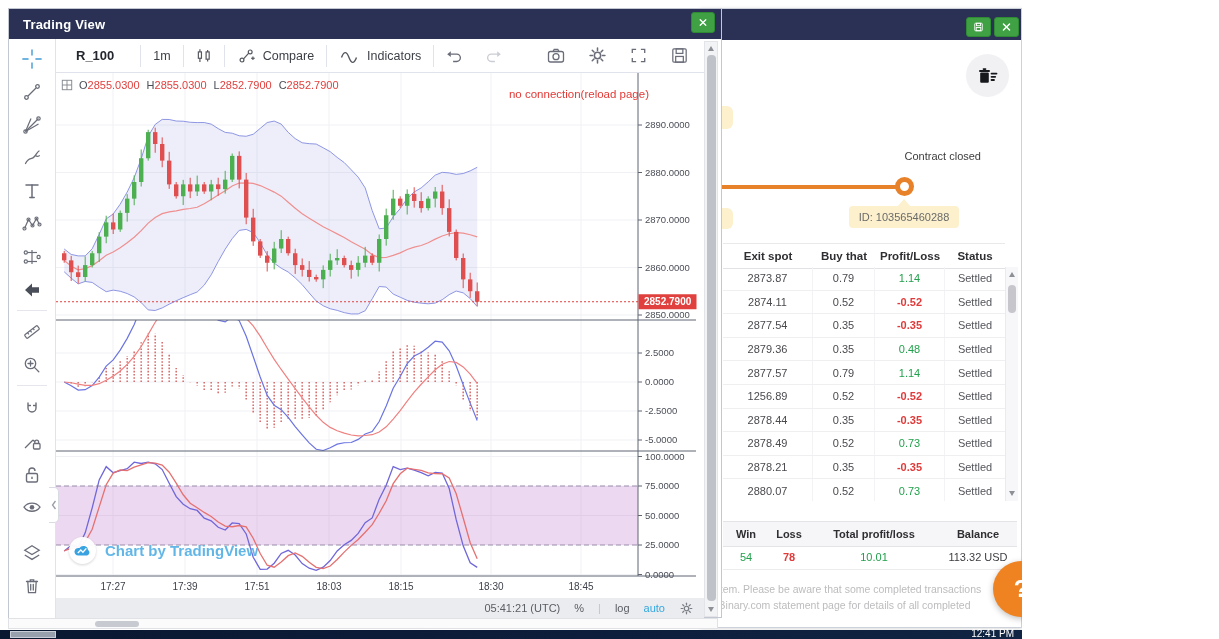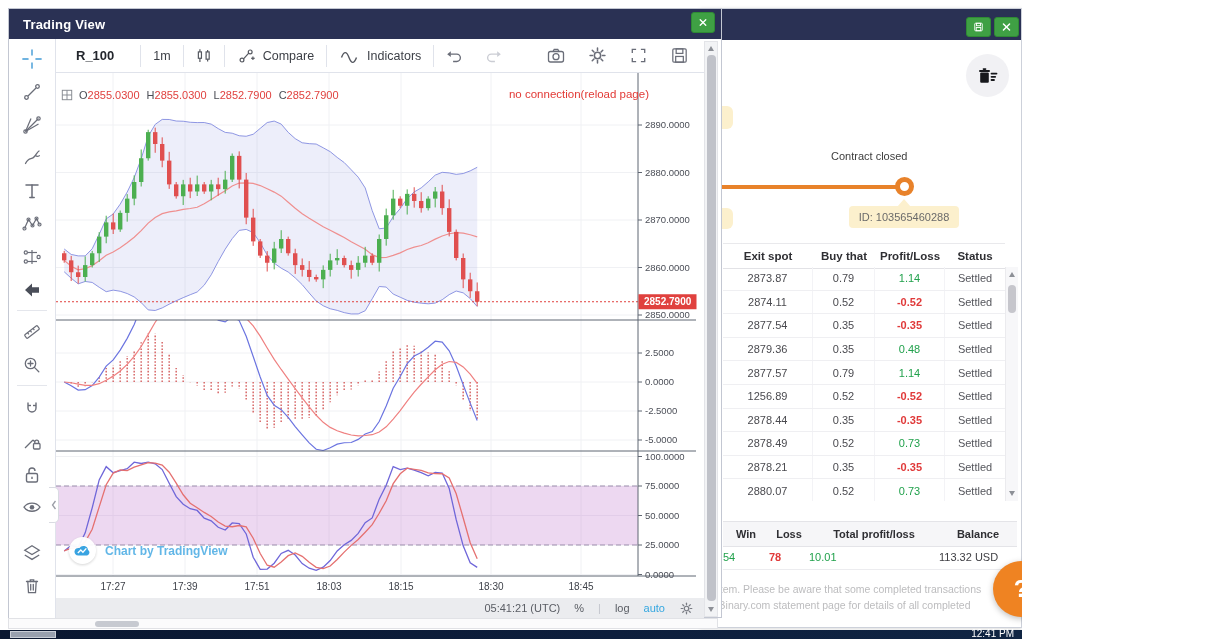--- a/index.html
+++ b/index.html
@@ -20,28 +20,28 @@
   .tb-sep{width:1px;height:22px;background:#e0e3eb;}
   .tb-sym{font-weight:700;font-size:13px;color:#23262d;padding:0 26px 0 20px;}
   .tb-label{margin-left:6px;}
   .tb-right{margin-left:auto;display:flex;align-items:center;}
   .tb-icon{padding:0 10px;display:flex;align-items:center;height:100%;}
   
   .tv-lefttools{left:0;top:30px;width:47px;height:579px;background:#fff;border-right:1px solid #e0e3eb;box-sizing:border-box;}
   .tool{position:absolute;left:8px;width:30px;height:28px;display:flex;align-items:center;justify-content:center;}
   .tool-div{position:absolute;left:8px;width:30px;height:1px;background:#e4e6ec;}
   
-  .legend{left:52px;top:80px;font-size:11px;color:#40434b;white-space:nowrap;z-index:6;}
+  .legend{left:52px;top:70px;font-size:11px;color:#40434b;white-space:nowrap;z-index:6;}
   .legend .val{color:#e0413e;}
   .legend .lk{color:#4a4d55;margin-left:7px;}
   .no-conn{left:330px;top:79px;width:310px;text-align:right;font-size:11.5px;color:#e23a36;z-index:6;}
   .watermark{left:60px;top:528px;display:flex;align-items:center;z-index:6;opacity:.95;}
   .wm-logo{width:27px;height:27px;border-radius:50%;background:#fff;box-shadow:0 1px 3px rgba(0,0,0,.18);
     display:flex;align-items:center;justify-content:center;margin-right:9px;}
-  .wm-text{font-size:12px;font-weight:700;color:#5ab3e6;}
+  .wm-text{font-size:15px;font-weight:700;color:#5ab3e6;}
   .collapse-tab{left:40px;top:478px;width:9px;height:34px;background:#fff;border:1px solid #d9dbe2;border-left:none;
     border-radius:0 5px 5px 0;display:flex;align-items:center;justify-content:center;z-index:6;}
   
   .statusbar{left:47px;top:589px;width:648px;height:20px;background:#ebecef;display:flex;align-items:center;
     font-size:11px;color:#5a5d64;box-sizing:border-box;padding-right:10px;z-index:6;}
   .sb-right{margin-left:auto;display:flex;align-items:center;gap:14px;}
   .sb-div{color:#c3c5cc;}
   .sb-auto{color:#35a7e0;}
   
   .vscroll{left:695px;top:32px;width:14px;height:576px;background:#f2f3f5;border:1px solid #e3e4e8;box-sizing:border-box;}
@@ -54,21 +54,21 @@
   .hthumb{position:absolute;left:86px;top:1.5px;width:44px;height:6px;background:#c7cad1;border-radius:3px;}
   
   #right-panel{left:700px;top:8px;width:322px;height:620px;background:#fff;border:1px solid #cdd1da;
     box-sizing:border-box;z-index:1;box-shadow:0 1px 4px rgba(0,0,0,.15);}
   .rp-titlebar{left:0;top:0;width:320px;height:31px;background:#2a3154;}
   .rp-btn{position:absolute;top:8px;width:25px;height:20px;background:#3fa044;border:1px solid #2f8a34;border-radius:3px;
     display:flex;align-items:center;justify-content:center;cursor:pointer;}
   .rp-trash{left:265px;top:45px;width:43px;height:43px;border-radius:50%;background:#f1f1f4;
     display:flex;align-items:center;justify-content:center;cursor:pointer;}
   .cream{background:#fcf0cd;border-radius:6px;}
-  .contract-status{left:130px;top:141px;width:150px;text-align:left;font-size:11px;color:#3d3d3d;}
+  .contract-status{left:130px;top:141px;width:150px;text-align:right;font-size:11px;color:#3d3d3d;}
   .slider-line{left:0;top:176px;width:205px;height:4px;background:#e8822a;border-radius:2px;}
   .slider-marker{left:194px;top:168px;width:19px;height:19px;border-radius:50%;background:#fff;
     border:5px solid #e8822a;box-sizing:border-box;}
   .tip-caret{left:196px;top:190px;width:0;height:0;border-left:7px solid transparent;border-right:7px solid transparent;
     border-bottom:8px solid #fcf0cd;}
   .id-tooltip{left:148px;top:197px;width:110px;height:22px;background:#fcf0cd;border-radius:4px;
     font-size:11px;color:#6a6a6a;display:flex;align-items:center;justify-content:center;}
   
   .ct-head{left:22px;top:234px;width:282px;height:24px;display:grid;grid-template-columns:90px 62px 70px 60px;
     align-items:center;border-top:1px solid #e9e9ec;border-bottom:1px solid #e2e2e6;font-size:11.5px;font-weight:700;color:#2f2f33;}
@@ -80,21 +80,21 @@
   .ct-row div:last-child{border-right:none;}
   .pl-pos{color:#21a14c;} .pl-neg{color:#e03a3a;font-weight:bold;}
   .ct-scroll{left:304px;top:258px;width:13px;height:234px;background:#f7f7f9;border-left:1px solid #ebebee;box-sizing:border-box;}
   .ct-thumb{position:absolute;left:2px;top:18px;width:8px;height:28px;background:#c6c6cc;border-radius:4px;}
   
   .sum-head{left:0px;top:512px;width:294px;height:24px;background:#f6f6f8;border-top:1px solid #e4e4e8;border-bottom:1px solid #e4e4e8;
     display:grid;grid-template-columns:46px 40px 130px 78px;align-items:center;font-size:11px;font-weight:700;color:#2f2f33;}
   .sum-head div{text-align:center;}
   .sum-vals{left:0px;top:536px;width:294px;height:24px;display:grid;grid-template-columns:46px 40px 130px 78px;
     align-items:center;font-size:11px;border-bottom:1px solid #ececef;}
-  .sum-vals div{text-align:left;}
+  .sum-vals div{text-align:center;}
   .disc{left:3px;width:290px;font-size:10.5px;color:#bcbcbe;white-space:nowrap;overflow:hidden;}
   .help-btn{left:292px;top:552px;width:56px;height:56px;border-radius:50%;background:#ef8322;color:#fff;
     display:flex;align-items:center;justify-content:center;font-size:24px;font-weight:700;cursor:pointer;
     box-shadow:0 2px 6px rgba(0,0,0,.25);}
   
   #taskbar{left:0;top:630px;width:1022px;height:9px;background:linear-gradient(90deg,#0a1730,#0d1e3c 60%,#102543);z-index:8;}
   .tb-start{position:absolute;left:10px;top:1px;width:46px;height:7px;background:#98a0ae;border:1px solid #c8cdd6;box-sizing:border-box;}
   .tb-clock{position:absolute;right:8px;top:-2px;color:#fff;font-size:10px;}
   #screen-edge{left:1022px;top:0;width:197px;height:639px;background:#fff;z-index:9;}
   svg.icn{display:block;}

